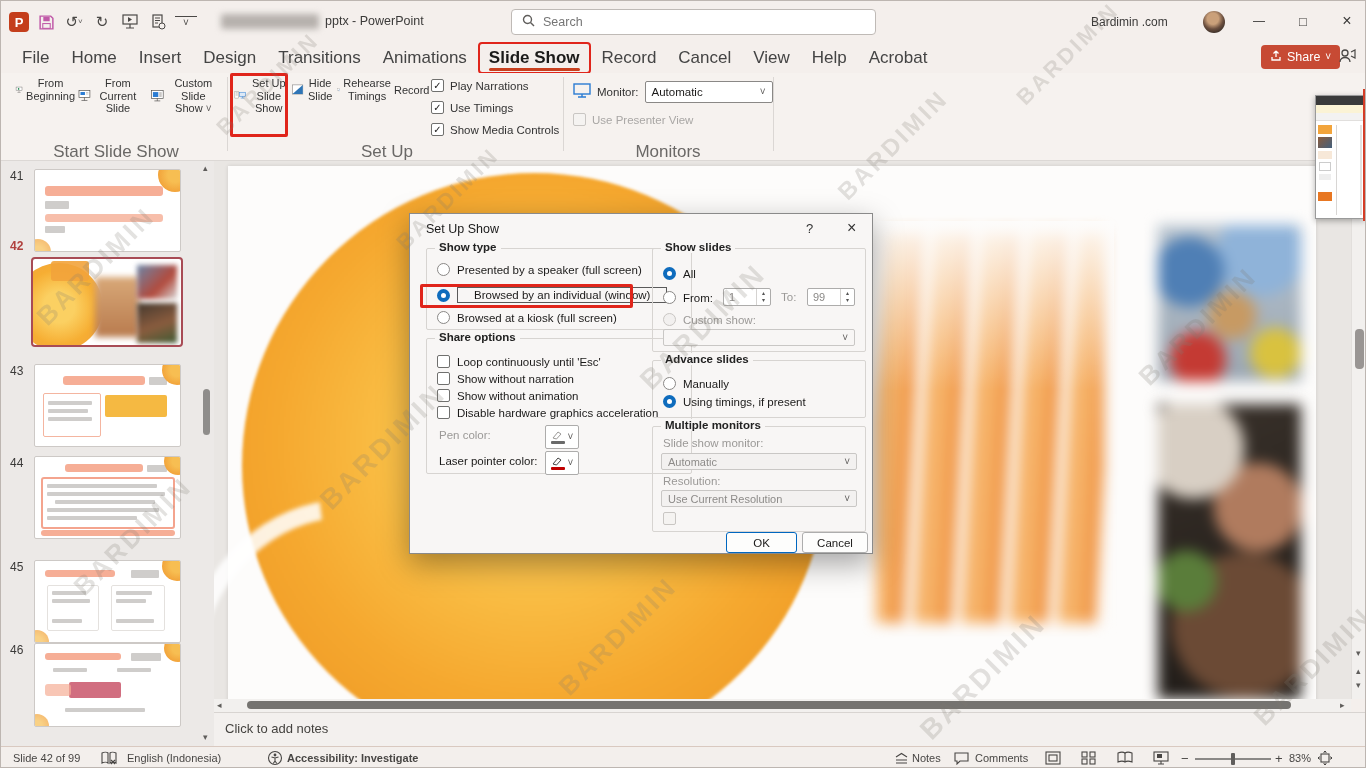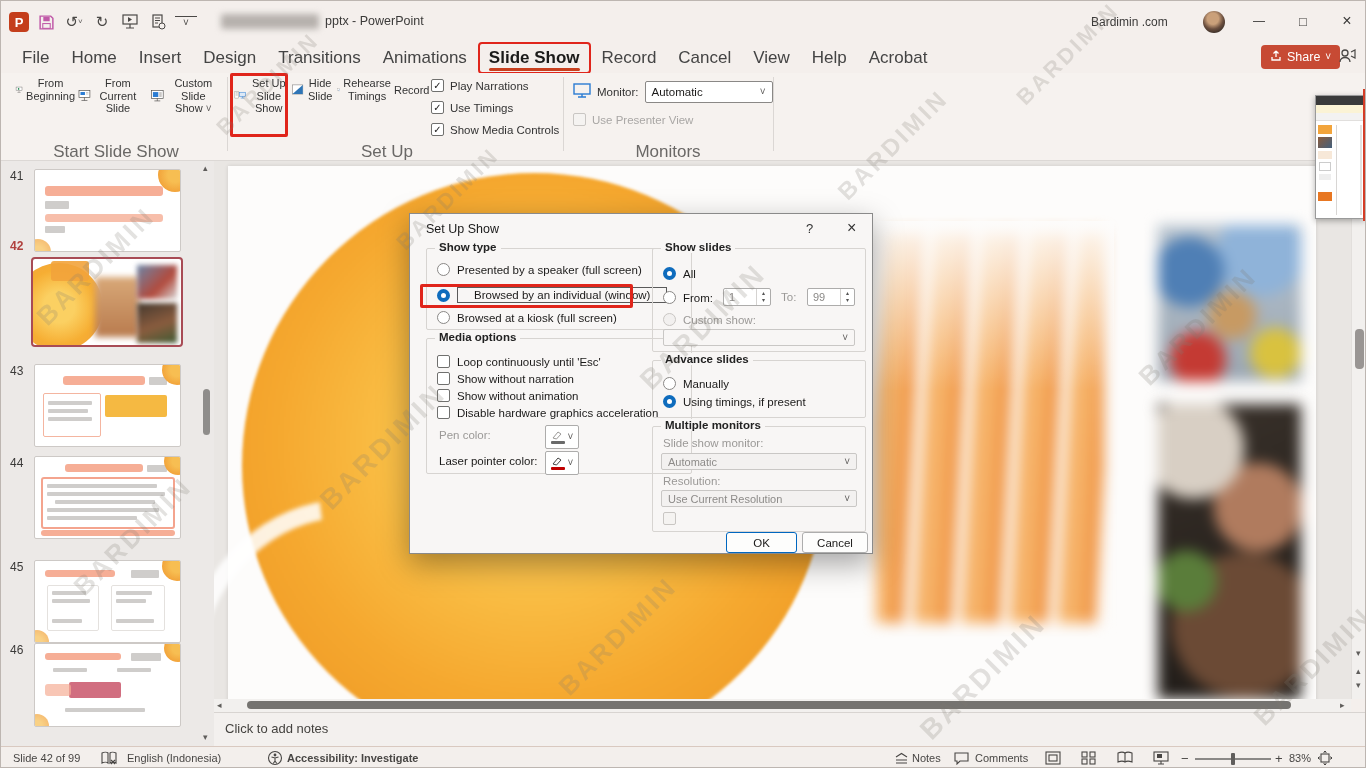--- a/index.html
+++ b/index.html
@@ -101,20 +101,27 @@
           <path d="M4 4h5M4 6.5h5M4 9h3" stroke="#4a4846"></path>
           <circle cx="11" cy="12" r="3" fill="#F4EFEC" stroke="#4a4846"></circle>
         </svg>
     </div>
     <div class="qat-ic" style="font-size:10px;border-top:1px solid #4a4846;height:12px">˅</div>
   </div>
 
   <div class="blurbox ab" style="left:220px;top:13px;width:98px;height:15px"></div>
   <div class="ab" style="left:324px;top:13px;font-size:12.5px;color:#3b3a39">pptx - PowerPoint</div>
 
+  <div class="search ab" style="left:510px;top:8px;width:365px;height:26px">
+    <span><svg width="13" height="13" viewBox="0 0 13 13">
+          <circle cx="5.5" cy="5.5" r="4" fill="none" stroke="#605E5C" stroke-width="1.4"></circle>
+          <path d="M8.5 8.5l3.5 3.5" stroke="#605E5C" stroke-width="1.4"></path>
+        </svg></span>
+    <input style="border: none; outline: none; font-size: 12.5px; color: rgb(96, 94, 92); background: transparent; width: 300px; font-family: inherit;" readonly="" placeholder="Search">
+  </div>
 
   <div class="ab" style="left:1090px;top:14px;font-size:12px;color:#3b3a39">Bardimin .com</div>
   <div class="avatar ab" style="left:1202px;top:10px"></div>
   <div class="wbtn ab" style="left:1242px;top:6px">—</div>
   <div class="wbtn ab" style="left:1286px;top:6px;font-size:13px">□</div>
   <div class="wbtn ab" style="left:1330px;top:6px;font-size:16px">×</div>
 
   <div class="tabs">
     <div class="tab">File</div>
     <div class="tab">Home</div>
@@ -394,21 +401,21 @@
         <span class="radio sel"></span>
           <span style="border:1px solid #5a5a5a;padding:1px 16px">Browsed by an individual (window)</span>
       </div>
       <div class="drow" style="left:10px;top:62px">
         <span class="radio"></span>
           <span>Browsed at a kiosk (full screen)</span>
       </div>
     </div>
 
     <div class="group" style="left:16px;top:124px;width:266px;height:136px">
-      <span class="legend">Media options</span>
+      <span class="legend">Share options</span>
       <div class="drow" style="left:10px;top:16px">
           <span class="cbx"></span>
           <span>Loop continuously until 'Esc'</span>
         </div>
       <div class="drow" style="left:10px;top:33px">
           <span class="cbx"></span>
           <span>Show without narration</span>
         </div>
       <div class="drow" style="left:10px;top:50px">
           <span class="cbx"></span>

